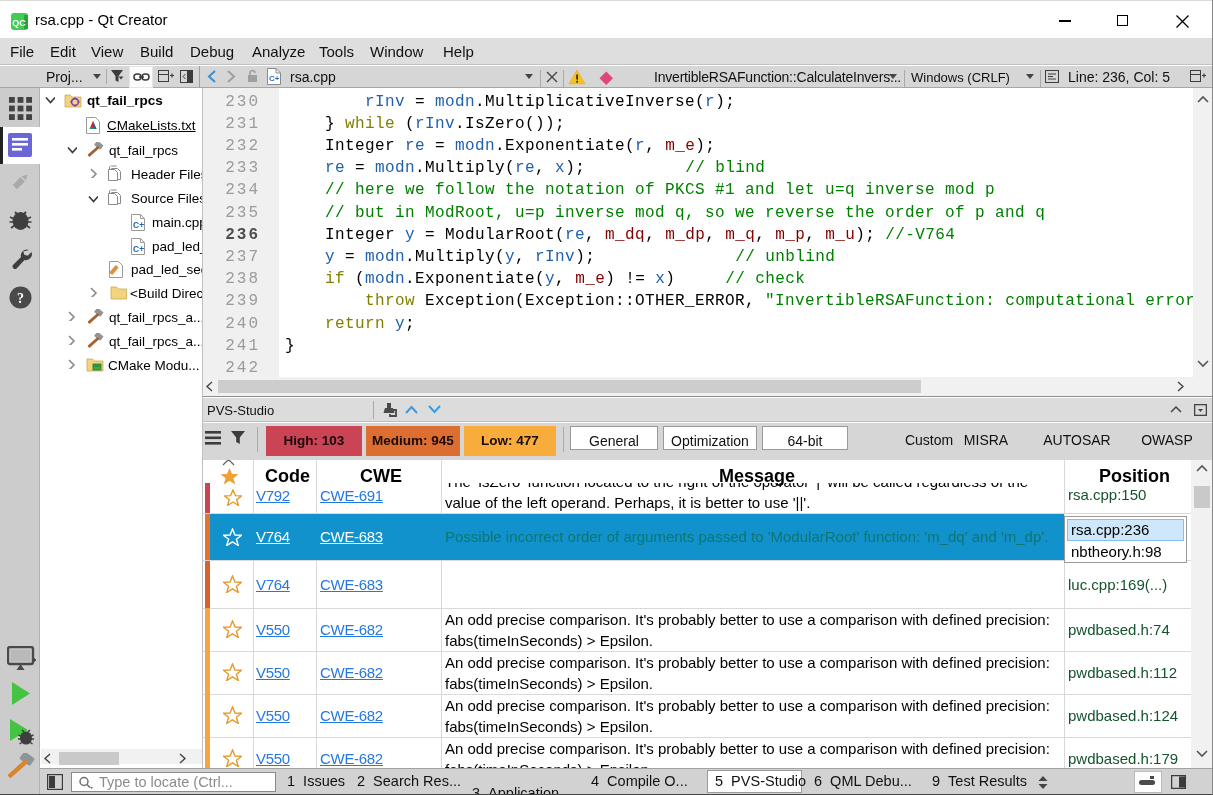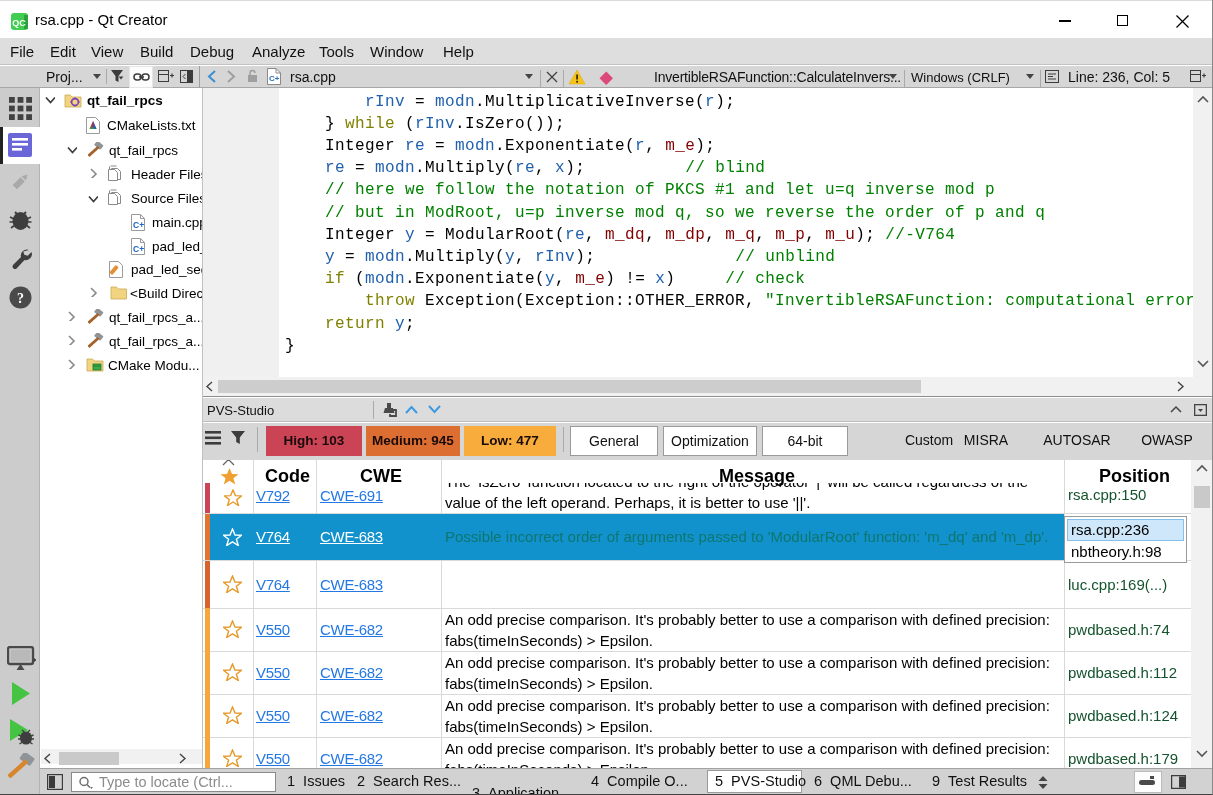--- a/index.html
+++ b/index.html
@@ -36,21 +36,21 @@
 .fd{color:#800000;}
 .cm{color:#008000;}
 #ed-vsb{left:1193px;top:88px;width:20px;height:289px;background:#f1f1f1;}
 #ed-hsb{left:203px;top:377px;width:1010px;height:20px;background:#f1f1f1;border-bottom:1px solid #8e8e8e;}
 #ed-hsb-thumb{left:15px;top:3px;width:703px;height:13px;background:#cdcdcd;}
 .sb-arrow{position:absolute;font-size:12px;color:#555;}
 
 #pvs-title{left:203px;top:398px;width:1010px;height:24px;background:#dcdcdc;border-bottom:1px solid #bdbdbd;}
 #pvs-filter{left:203px;top:423px;width:1010px;height:37px;background:#d6d6d6;}
 .sev-btn{position:absolute;top:3px;height:30px;font-size:13.5px;font-weight:bold;color:#1a0a0a;text-align:center;line-height:29px;}
-.tab-btn{position:absolute;top:3px;height:30px;background:#fff;border:1px solid #9a9a9a;font-size:14px;color:#111;text-align:center;line-height:28px;}
+.tab-btn{position:absolute;top:3px;height:24px;background:#fff;border:1px solid #9a9a9a;font-size:14px;color:#111;text-align:center;line-height:28px;}
 .tab-flat{position:absolute;top:3px;height:30px;font-size:14px;color:#111;text-align:center;line-height:29px;}
 
 #ptable{left:203px;top:460px;width:988px;height:308px;background:#fff;overflow:hidden;}
 #ptable-head{left:0;top:0;width:988px;height:23px;background:#fff;}
 .th{position:absolute;font-size:18px;font-weight:bold;color:#000;}
 .colline{position:absolute;top:0;width:1px;background:#d9d9d9;}
 .rowline{position:absolute;left:0;width:988px;height:1px;background:#d9d9d9;}
 .sevbar{position:absolute;left:2px;width:5px;}
 .vlink{position:absolute;font-size:15px;letter-spacing:-0.3px;color:#2478e4;text-decoration:underline;}
 .msg{position:absolute;left:242px;width:645px;font-size:15px;color:#000;line-height:20.5px;}
@@ -318,21 +318,21 @@
       <span class="abs" style="left:46px;top:4px;font-weight:bold;">qt_fail_rpcs</span>
     </div>
 
     <div class="trow" style="left:0;top:26px;">
       <svg class="abs" style="left:45px;top:3px;" width="14" height="17">
           <path d="M0.5 0.5 H9.5 L13.5 4.5 V16.5 H0.5 Z" fill="#fff" stroke="#9a9a9a"></path>
           <path d="M7 4 L10.5 12 H3.5 Z" fill="#c22"></path>
           <path d="M7 4 L10.5 12 H7 Z" fill="#1a62c5"></path>
           <path d="M5 9.6 L9 12 H3.8 Z" fill="#2e9a40"></path>
         </svg>
-      <span class="abs" style="left:66px;top:4px;">CMakeLists.txt</span>
+      <span class="abs" style="left:66px;top:4px;text-decoration:underline;">CMakeLists.txt</span>
     </div>
 
     <div class="trow" style="left:0;top:51px;">
       <svg class="chev" style="left:26px;top:7px;" width="11" height="8">
           <path d="M1 1.5 L5.5 6.5 L10 1.5" stroke="#3c3c3c" stroke-width="1.7" fill="none"></path>
         </svg>
       <svg class="abs" style="left:46px;top:3px;" width="17" height="16">
           <rect x="8" y="0.5" width="8" height="5.5" rx="1" fill="#8f9498" transform="rotate(38 12 3)"></rect>
           <rect x="0" y="8.5" width="13.5" height="2.8" rx="0.8" fill="#a4622c" transform="rotate(-42 6 10)"></rect>
         </svg>
@@ -443,20 +443,21 @@
       <div class="sb-arrow" style="left:136px;top:4px;">
           <svg width="10" height="11">
             <path d="M3 1 L8 5.5 L3 10" stroke="#444" stroke-width="1.4" fill="none"></path>
           </svg>
         </div>
     </div>
   </div>
 
   <div class="abs" id="editor">
     <div class="abs" id="gutter"></div>
+    <div class="abs" id="lnums">230<br>231<br>232<br>233<br>234<br>235<br><b style="color:#4e4e4e;">236</b><br>237<br>238<br>239<br>240<br>241<br>242</div>
     <div class="abs" id="codewrap"><div>        <span class="vr">rInv</span> = <span class="vr">modn</span>.MultiplicativeInverse(<span class="vr">r</span>);</div><div>    } <span class="kw">while</span> (<span class="vr">rInv</span>.IsZero());</div><div>    Integer <span class="vr">re</span> = <span class="vr">modn</span>.Exponentiate(<span class="vr">r</span>, <span class="fd">m_e</span>);</div><div>    <span class="vr">re</span> = <span class="vr">modn</span>.Multiply(<span class="vr">re</span>, <span class="vr">x</span>);          <span class="cm">// blind</span></div><div>    <span class="cm">// here we follow the notation of PKCS #1 and let u=q inverse mod p</span></div><div>    <span class="cm">// but in ModRoot, u=p inverse mod q, so we reverse the order of p and q</span></div><div>    Integer <span class="vr">y</span> = ModularRoot(<span class="vr">re</span>, <span class="fd">m_dq</span>, <span class="fd">m_dp</span>, <span class="fd">m_q</span>, <span class="fd">m_p</span>, <span class="fd">m_u</span>); <span class="cm">//-V764</span></div><div>    <span class="vr">y</span> = <span class="vr">modn</span>.Multiply(<span class="vr">y</span>, <span class="vr">rInv</span>);              <span class="cm">// unblind</span></div><div>    <span class="kw">if</span> (<span class="vr">modn</span>.Exponentiate(<span class="vr">y</span>, <span class="fd">m_e</span>) != <span class="vr">x</span>)     <span class="cm">// check</span></div><div>        <span class="kw">throw</span> Exception(Exception::OTHER_ERROR, <span class="cm">"InvertibleRSAFunction: computational error</span></div><div>    <span class="kw">return</span> <span class="vr">y</span>;</div><div>}</div><div>&nbsp;</div></div>
   </div>
   <div class="abs" id="ed-vsb">
     <div class="sb-arrow" style="left:4px;top:7px;">
         <svg width="12" height="10">
           <path d="M1 7 L6 2 L11 7" stroke="#555" stroke-width="1.6" fill="none"></path>
         </svg>
       </div>
     <div class="sb-arrow" style="left:4px;top:270px;">
         <svg width="12" height="10">

